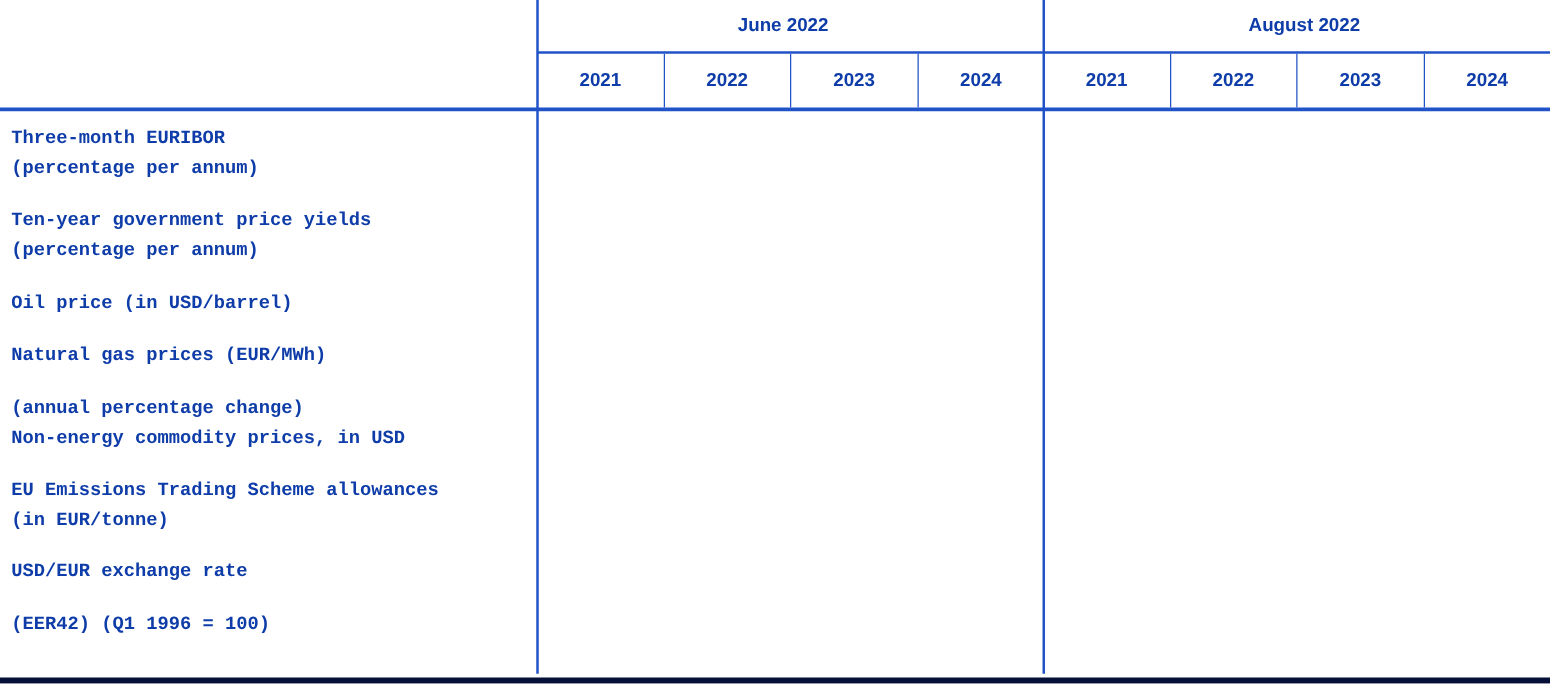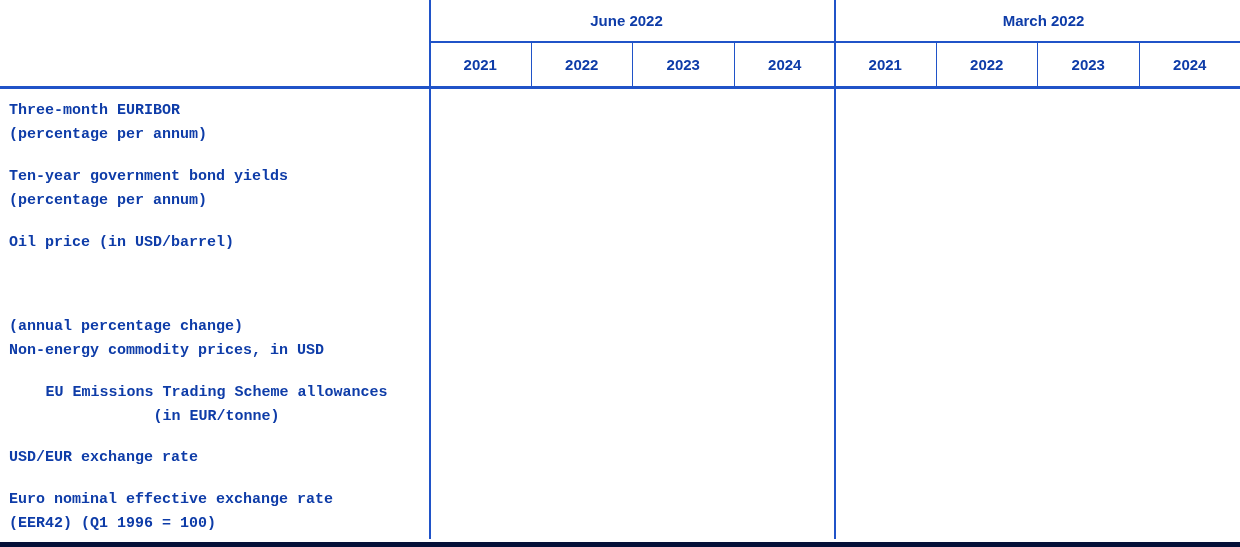--- a/index.html
+++ b/index.html
@@ -95,21 +95,21 @@
     width: 415px;
     font-size: 15px;
     line-height: 24px;
   }
   .row-label span { display: block; font-family: Liberation Mono, monospace; }
   .r1 { top: 99px; }
   .r2 { top: 165px; }
   .r3 { top: 231px; }
   .r4 { top: 273px; }
   .r5 { top: 315px; }
-  .r6 { top: 381px; text-align: center; }
+  .r6 { top: 381px; }
   .r7 { top: 446px; }
   .r8 { top: 488px; }
 
   
   .data-grid {
     position: absolute;
     left: 430px;
     top: 89px;
     width: 810px;
     height: 449px;
@@ -130,60 +130,63 @@
 <div class="sheet">
 
   <div class="vline v1"></div>
   <div class="vline v2"></div>
   <div class="hline-months"></div>
   <div class="hline-years"></div>
   <div class="bottom-bar"></div>
 
   <div class="months-row">
     <div class="month-cell">June 2022</div>
-    <div class="month-cell">March 2022</div>
+    <div class="month-cell">August 2022</div>
   </div>
 
   <div class="years-row">
     <div class="year-cell sep">2021</div>
     <div class="year-cell sep">2022</div>
     <div class="year-cell sep">2023</div>
     <div class="year-cell">2024</div>
     <div class="year-cell sep">2021</div>
     <div class="year-cell sep">2022</div>
     <div class="year-cell sep">2023</div>
     <div class="year-cell">2024</div>
   </div>
 
   <div class="row-label r1">
     <span>Three-month EURIBOR</span>
     <span>(percentage per annum)</span>
   </div>
   <div class="row-label r2">
-    <span>Ten-year government bond yields</span>
+    <span>Ten-year government price yields</span>
     <span>(percentage per annum)</span>
   </div>
   <div class="row-label r3">
     <span>Oil price (in USD/barrel)</span>
     <span></span>
   </div>
+  <div class="row-label r4">
+    <span>Natural gas prices (EUR/MWh)</span>
+    <span></span>
+  </div>
   <div class="row-label r5">
     <span>(annual percentage change)</span>
     <span>Non-energy commodity prices, in USD</span>
   </div>
   <div class="row-label r6">
     <span>EU Emissions Trading Scheme allowances</span>
     <span>(in EUR/tonne)</span>
   </div>
   <div class="row-label r7">
     <span>USD/EUR exchange rate</span>
     <span></span>
   </div>
   <div class="row-label r8">
-    <span>Euro nominal effective exchange rate</span>
     <span>(EER42) (Q1 1996 = 100)</span>
   </div>
 
   <div class="data-grid">
       <div class="cell"></div>
       <div class="cell"></div>
       <div class="cell"></div>
       <div class="cell"></div>
       <div class="cell"></div>
       <div class="cell"></div>

